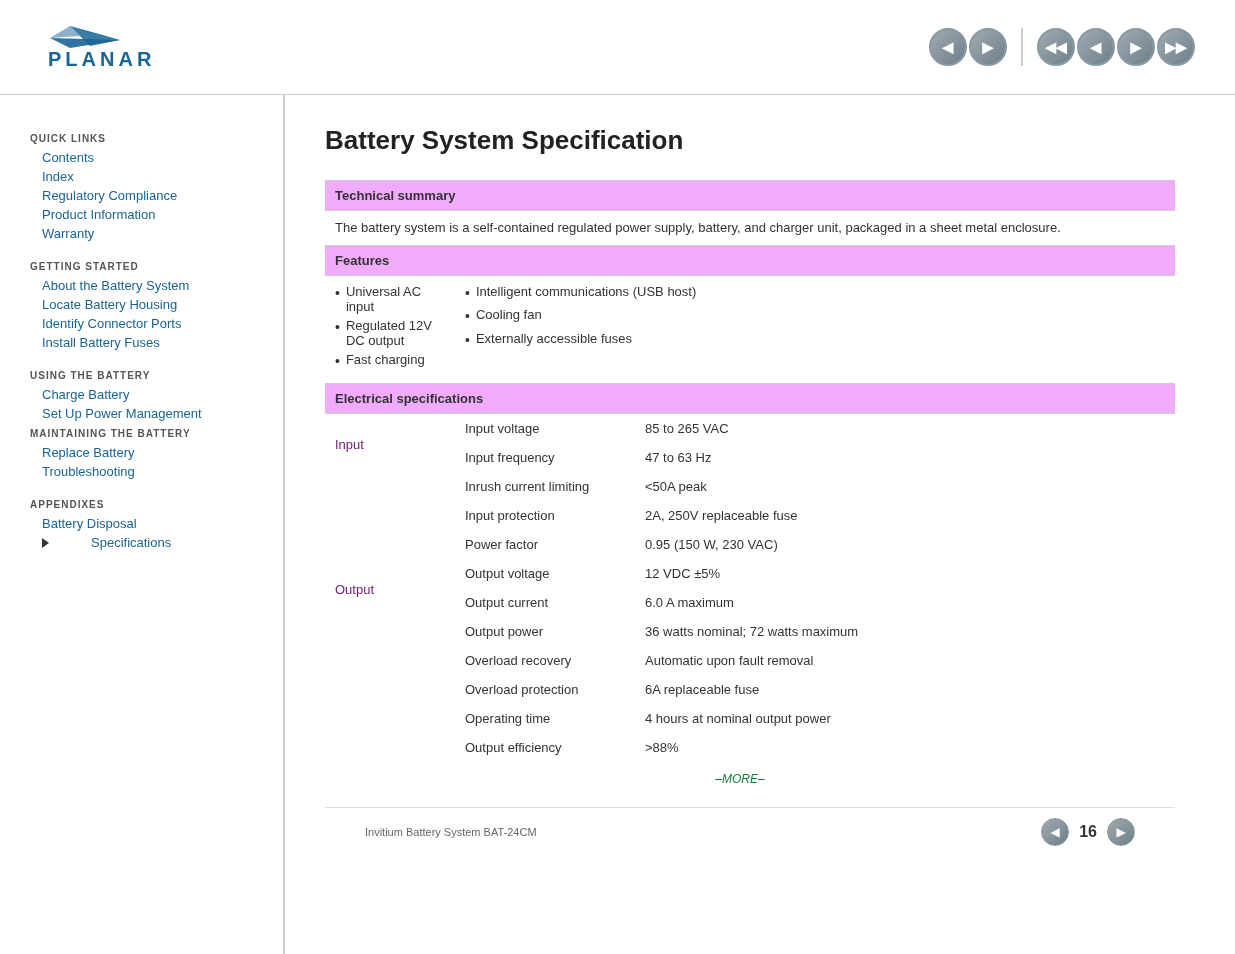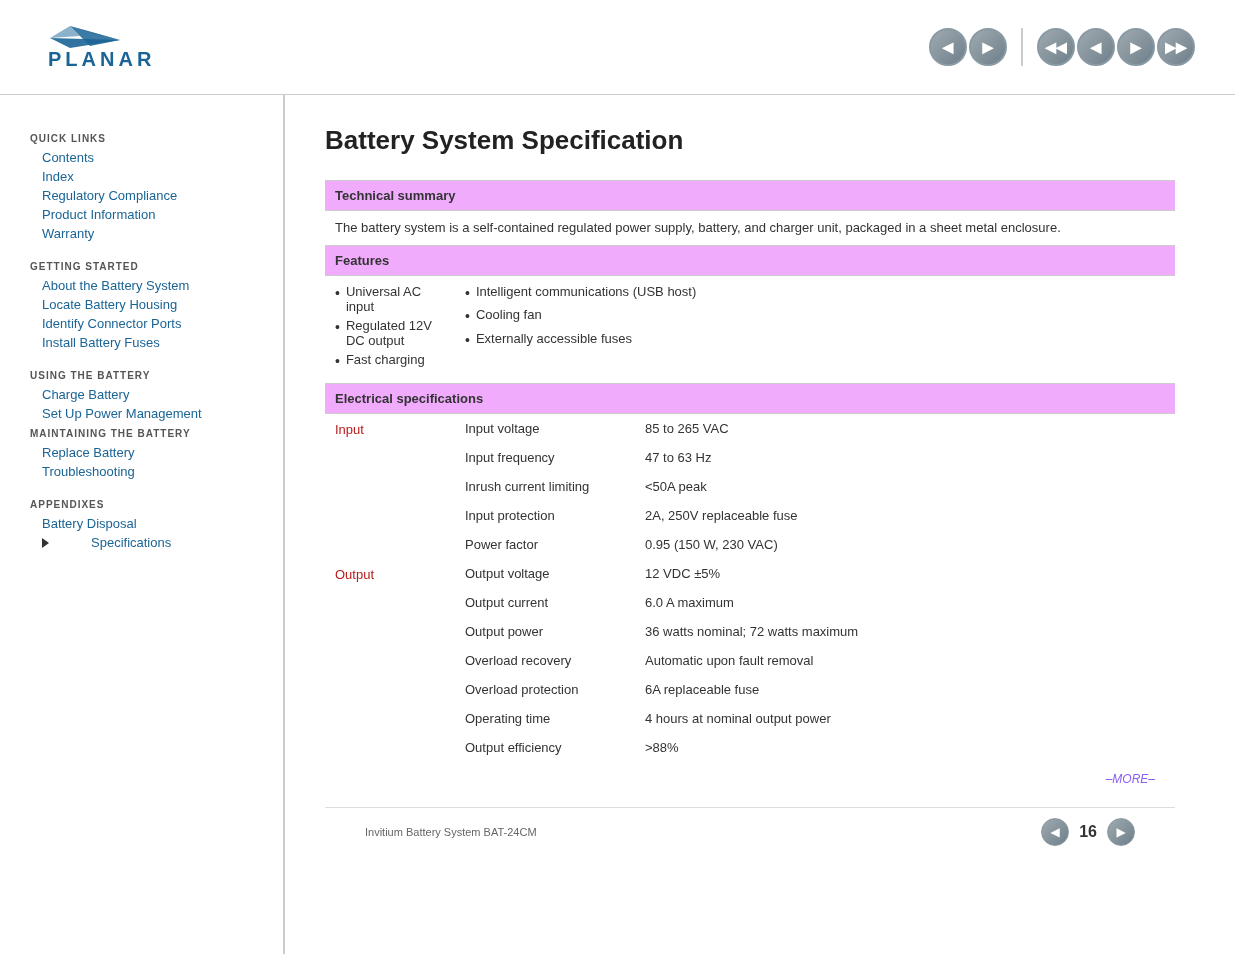--- a/index.html
+++ b/index.html
@@ -127,23 +127,23 @@
     }
     .section-header-row td {
       background: #f0abfc;
       font-weight: bold;
       font-size: 13px;
       border-top: 1px solid #ccc;
       border-bottom: 1px solid #ccc;
     }
     .spec-table .label-col {
       width: 130px;
-      color: #b91c1c;
+      color: #701a75;
       vertical-align: top;
-      padding-top: 8px;
+      padding-top: 23px;
     }
     .spec-table .spec-name-col {
       width: 180px;
       color: #333;
     }
     .spec-table .spec-value-col {
       color: #333;
     }
     .features-row td {
       padding: 8px 10px;
@@ -201,22 +201,22 @@
       color: #fff;
       font-size: 12px;
     }
     .page-number {
       font-size: 16px;
       font-weight: bold;
       color: #333;
       padding: 0 6px;
     }
     .more-link {
-      text-align: right;
-      color: #8b5cf6;
+      text-align: center;
+      color: #15803d;
       font-size: 12px;
       font-style: italic;
       padding-right: 20px;
       margin-bottom: 4px;
     }
   </style>
 </head>
 <body>
 
 <div class="header">

